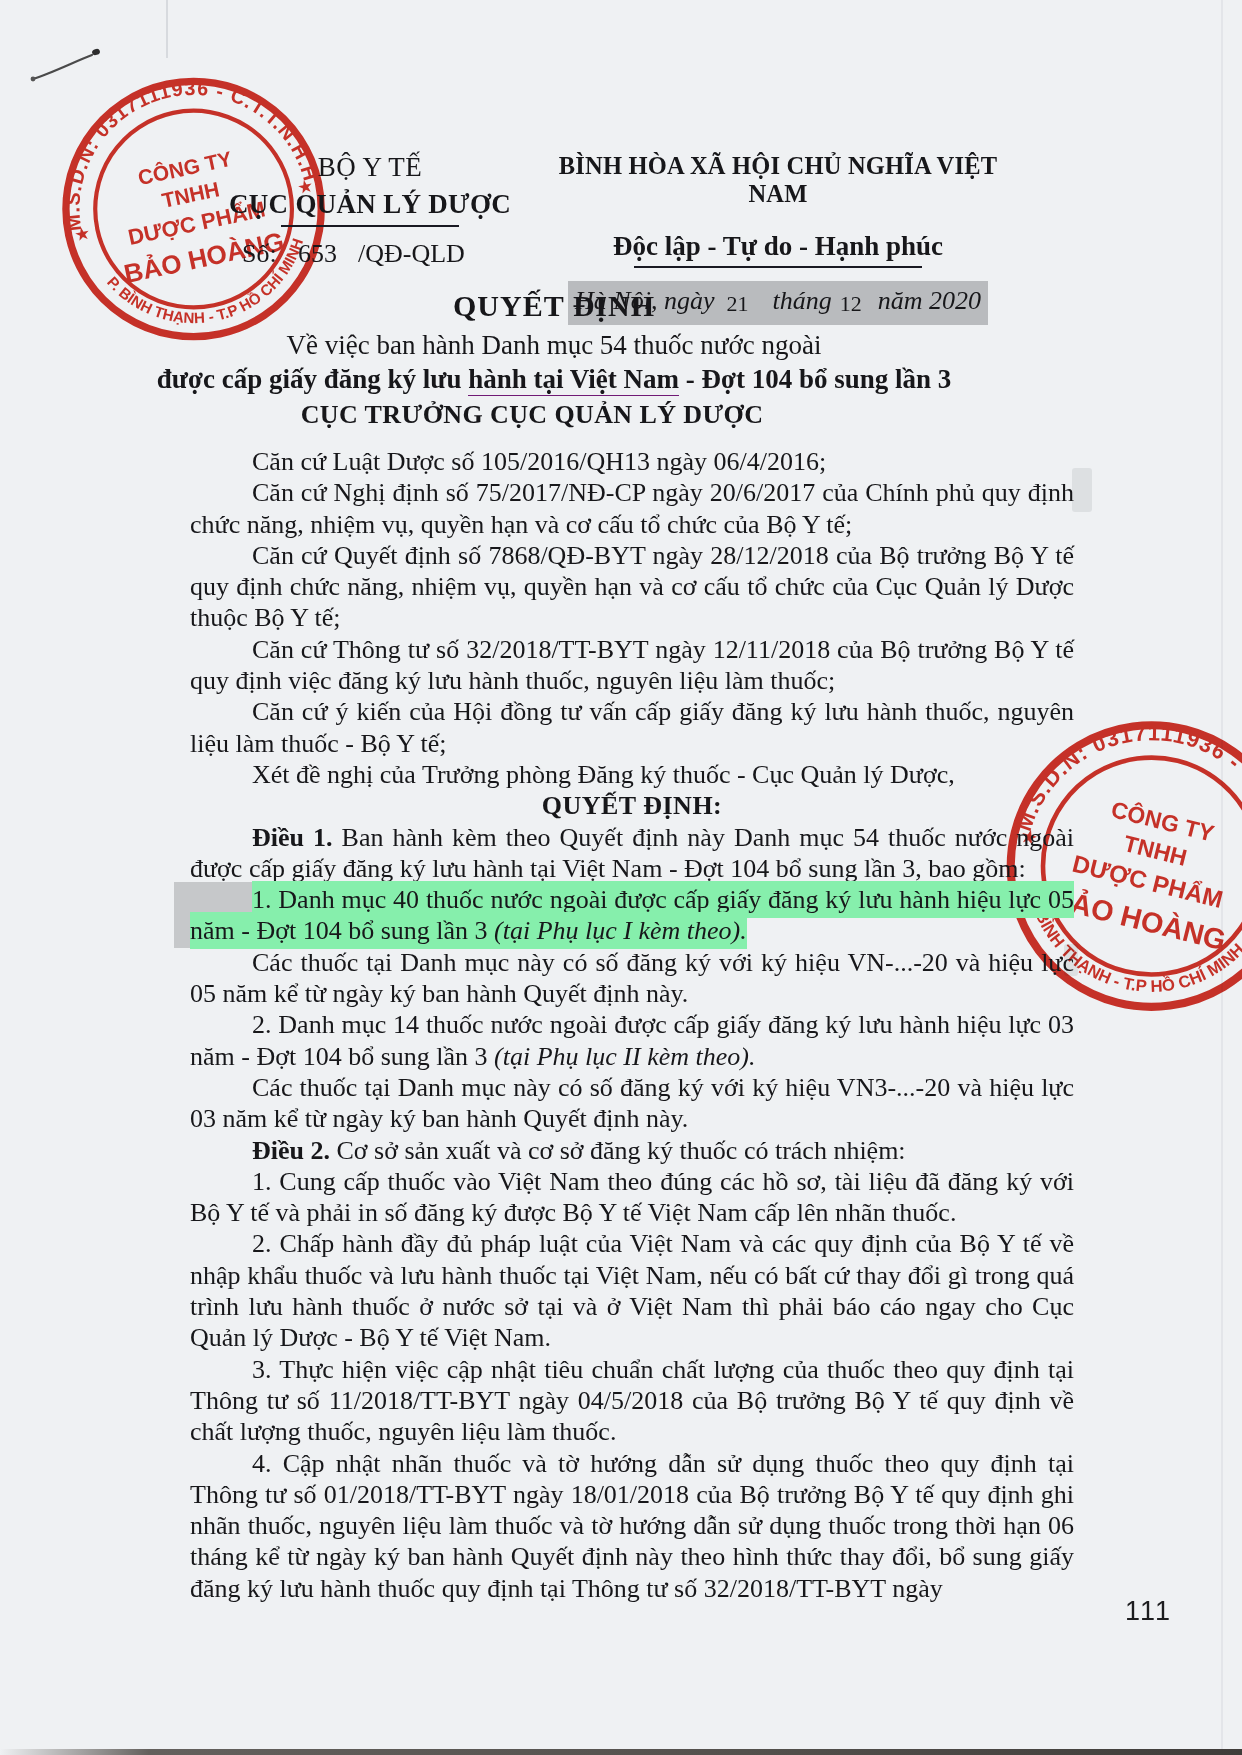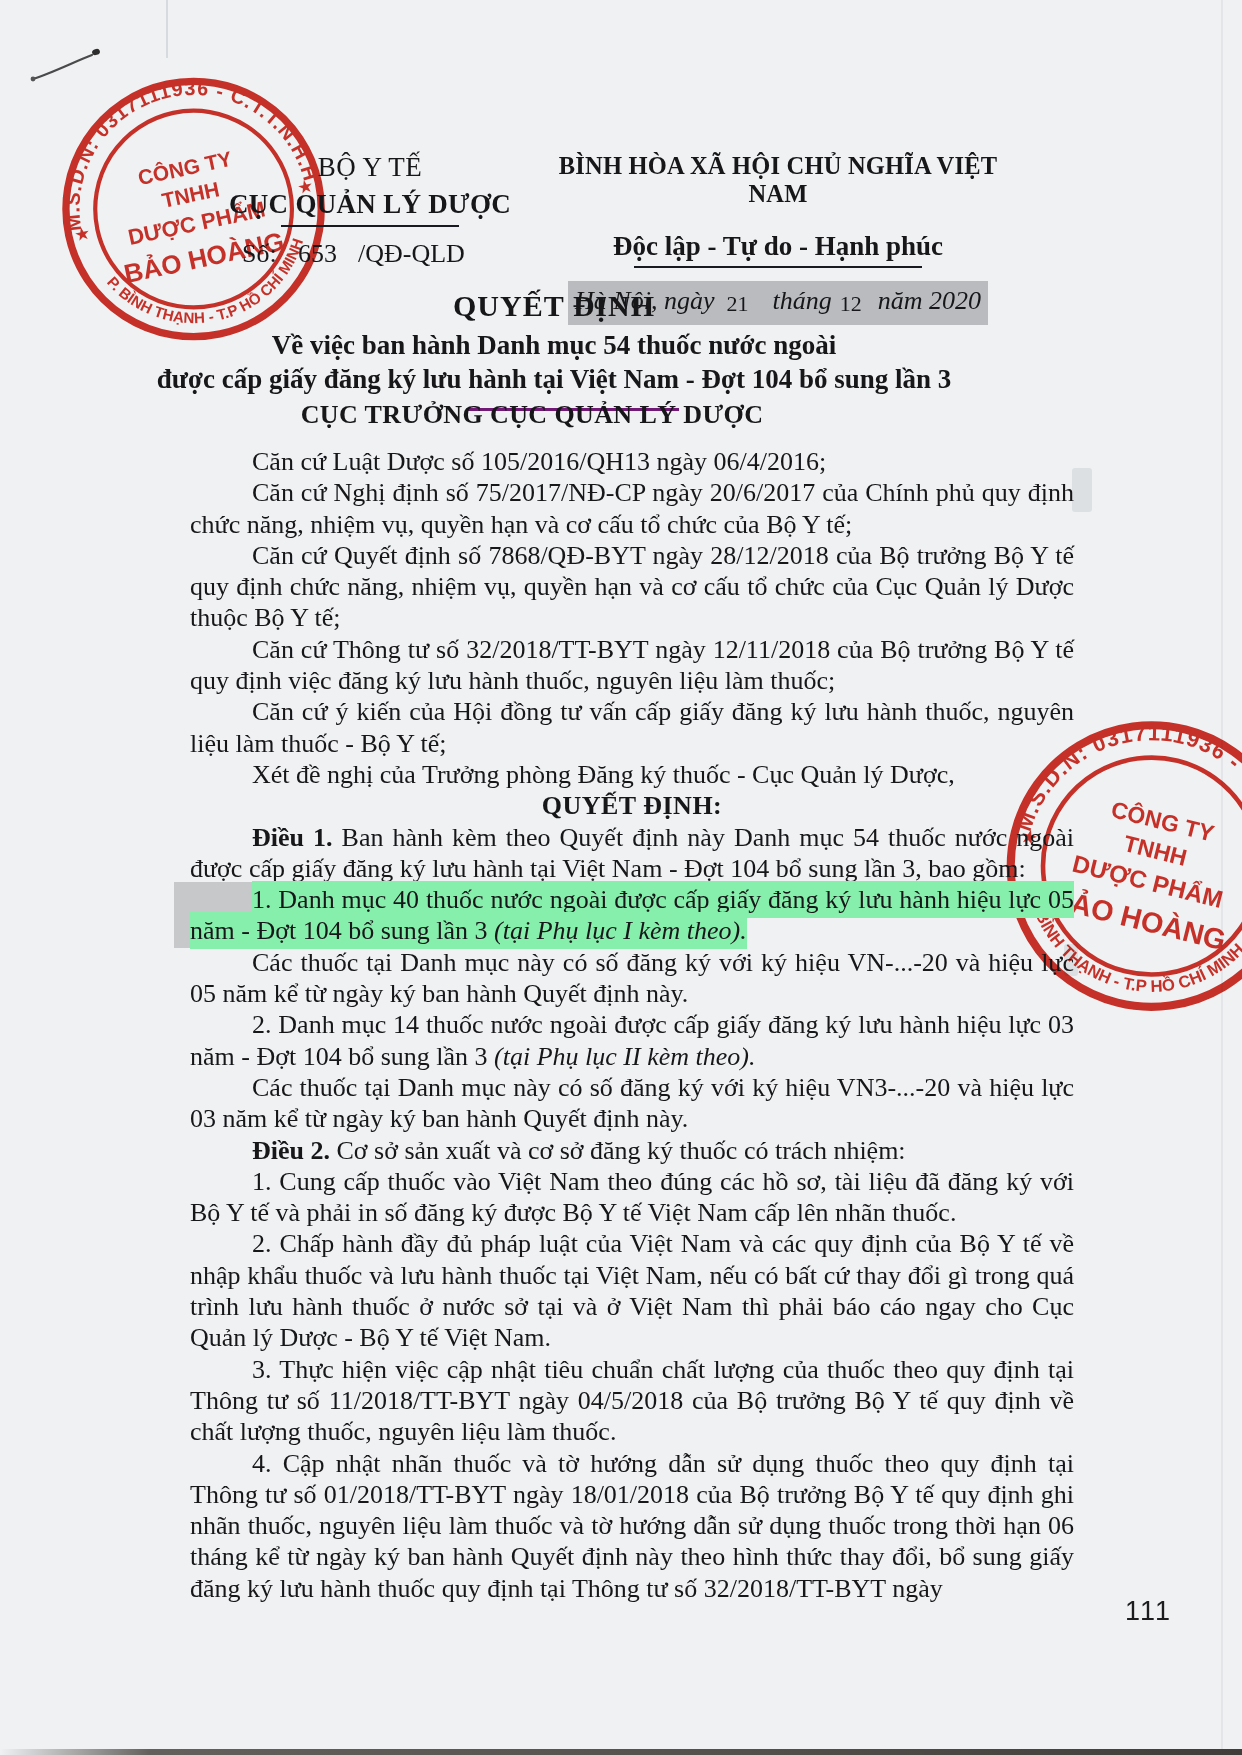--- a/index.html
+++ b/index.html
@@ -36,23 +36,23 @@
   .hdr-right .motto{font-size:27px;font-weight:bold;margin-top:23px;}
   .hdr-right .rule{width:288px;border-top:2.5px solid #191922;margin:4px auto 0;}
   .date-box{margin:13px auto 0;width:420px;height:44px;background:#b9bbbe;
     font-size:26px;font-style:italic;padding-top:5px;box-sizing:border-box;text-align:center;}
   .date-box .num{font-style:normal;font-size:22px;position:relative;top:2px;}
   .date-box .num.day{margin:0 24px 0 12px;}
   .date-box .num.month{margin:0 16px 0 8px;}
   
   .doc-title{position:absolute;left:0;top:289px;width:1108px;text-align:center;}
   .doc-title .decision{font-size:30px;font-weight:bold;letter-spacing:1px;}
-  .doc-title .t1{font-size:27px;font-weight:bold;margin-top:7px;}
+  .doc-title .t1{font-size:27px;font-weight:normal;margin-top:7px;}
   .doc-title .t2{font-size:27px;font-weight:bold;margin-top:3px;}
-  .doc-title .t2 .ul{border-bottom:3px solid #701a75;padding-bottom:14px;}
+  .doc-title .t2 .ul{border-bottom:1px solid #701a75;padding-bottom:1px;}
   .issuer{position:absolute;left:0;top:400px;width:1064px;text-align:center;
     font-size:26px;font-weight:bold;letter-spacing:.4px;}
   
   .body-text{position:absolute;left:190px;top:446px;width:884px;
     font-size:26px;line-height:31.3px;text-align:justify;}
   .body-text p{margin:0;text-indent:62px;}
   .decide-heading{text-align:center;text-indent:0 !important;font-weight:bold;letter-spacing:.5px;}
   .b{font-weight:bold;}
   .it{font-style:italic;}
   .item1-wrap{position:relative;}

